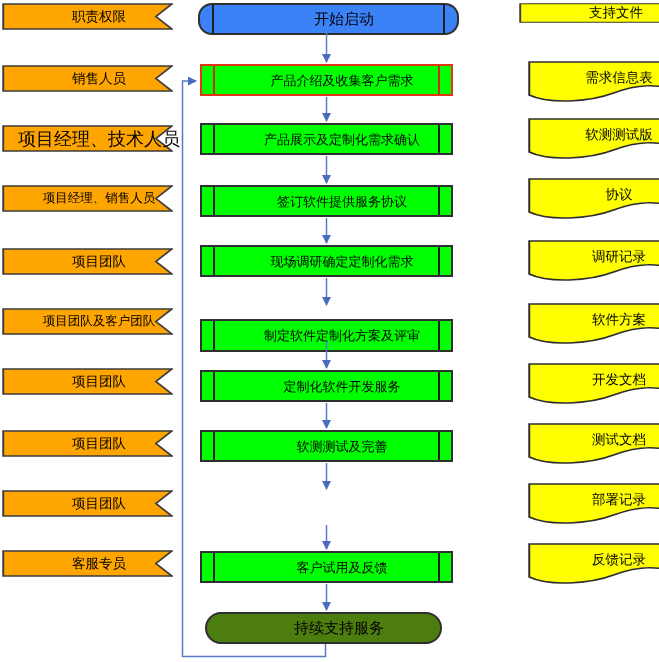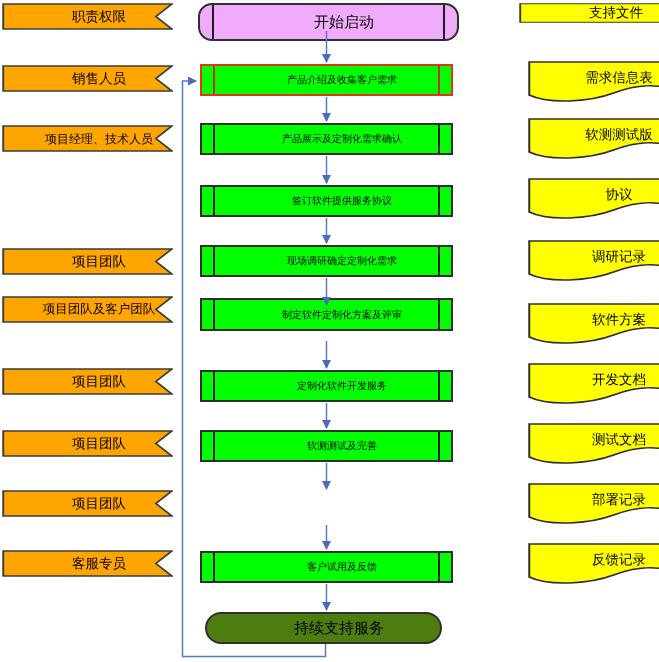--- a/index.html
+++ b/index.html
@@ -21,26 +21,26 @@
   
   .step{
     left:200px;width:253px;height:32px;background:#00FF00;
     border:2px solid #2f2f2f;box-sizing:border-box;
   }
   .step::before,.step::after{
     content:"";position:absolute;top:0;bottom:0;width:2px;background:#1e1e1e;z-index:1;
   }
   .step::before{left:11px;}
   .step::after{right:11px;}
-  .step .lbl{font-size:10px;}
+  .step .lbl{font-size:13px;}
   .step.red{border-color:#E53517;}
   .step.red::before,.step.red::after{background:#C2330F;}
   
   .stadium{
-    left:198px;width:261px;height:38px;background:#f0abfc;
+    left:198px;width:261px;height:32px;background:#3b82f6;
     border:2px solid #2f2f2f;border-radius:14px;box-sizing:border-box;
   }
   .stadium::before,.stadium::after{
     content:"";position:absolute;top:0;bottom:0;width:2px;background:#1e1e1e;
   }
   .stadium::before{left:12px;}
   .stadium::after{right:12px;}
   .stadium-end{
     left:205px;width:237px;height:32px;background:#4d7c0f;
     border:2px solid #2f2f2f;border-radius:16px;box-sizing:border-box;
@@ -68,29 +68,35 @@
   <div class="node ribbon" style="top:65px">
     <svg viewBox="0 0 140 27" preserveAspectRatio="none">
         <polygon points="1,1 139,1 126,13.5 139,26 1,26" fill="#FFA500" stroke="#3D3D3D" stroke-width="1.6"></polygon>
       </svg>
     <span class="lbl">销售人员</span>
   </div>
   <div class="node ribbon" style="top:125px">
     <svg viewBox="0 0 140 27" preserveAspectRatio="none">
         <polygon points="1,1 139,1 126,13.5 139,26 1,26" fill="#FFA500" stroke="#3D3D3D" stroke-width="1.6"></polygon>
       </svg>
-    <span class="lbl" style="font-size:12px">项目经理、技术人员</span>
+    <span class="lbl" style="font-size:18px">项目经理、技术人员</span>
+  </div>
+  <div class="node ribbon" style="top:185px">
+    <svg viewBox="0 0 140 27" preserveAspectRatio="none">
+        <polygon points="1,1 139,1 126,13.5 139,26 1,26" fill="#FFA500" stroke="#3D3D3D" stroke-width="1.6"></polygon>
+      </svg>
+    <span class="lbl" style="font-size:12.5px">项目经理、销售人员</span>
   </div>
   <div class="node ribbon" style="top:248px">
     <svg viewBox="0 0 140 27" preserveAspectRatio="none">
         <polygon points="1,1 139,1 126,13.5 139,26 1,26" fill="#FFA500" stroke="#3D3D3D" stroke-width="1.6"></polygon>
       </svg>
     <span class="lbl">项目团队</span>
   </div>
-  <div class="node ribbon" style="top:296px">
+  <div class="node ribbon" style="top:308px">
     <svg viewBox="0 0 140 27" preserveAspectRatio="none">
         <polygon points="1,1 139,1 126,13.5 139,26 1,26" fill="#FFA500" stroke="#3D3D3D" stroke-width="1.6"></polygon>
       </svg>
     <span class="lbl" style="font-size:12.5px">项目团队及客户团队</span>
   </div>
   <div class="node ribbon" style="top:368px">
     <svg viewBox="0 0 140 27" preserveAspectRatio="none">
         <polygon points="1,1 139,1 126,13.5 139,26 1,26" fill="#FFA500" stroke="#3D3D3D" stroke-width="1.6"></polygon>
       </svg>
     <span class="lbl">项目团队</span>
@@ -123,21 +129,21 @@
   </div>
   <div class="node step" style="top:123px">
     <span class="lbl">产品展示及定制化需求确认</span>
   </div>
   <div class="node step" style="top:185px">
     <span class="lbl">签订软件提供服务协议</span>
   </div>
   <div class="node step" style="top:245px">
     <span class="lbl">现场调研确定定制化需求</span>
   </div>
-  <div class="node step" style="top:298px;height:33px">
+  <div class="node step" style="top:319px;height:33px">
     <span class="lbl">制定软件定制化方案及评审</span>
   </div>
   <div class="node step" style="top:370px">
     <span class="lbl">定制化软件开发服务</span>
   </div>
   <div class="node step" style="top:430px">
     <span class="lbl">软测测试及完善</span>
   </div>
   <div class="node step" style="top:551px">
     <span class="lbl">客户试用及反馈</span>

